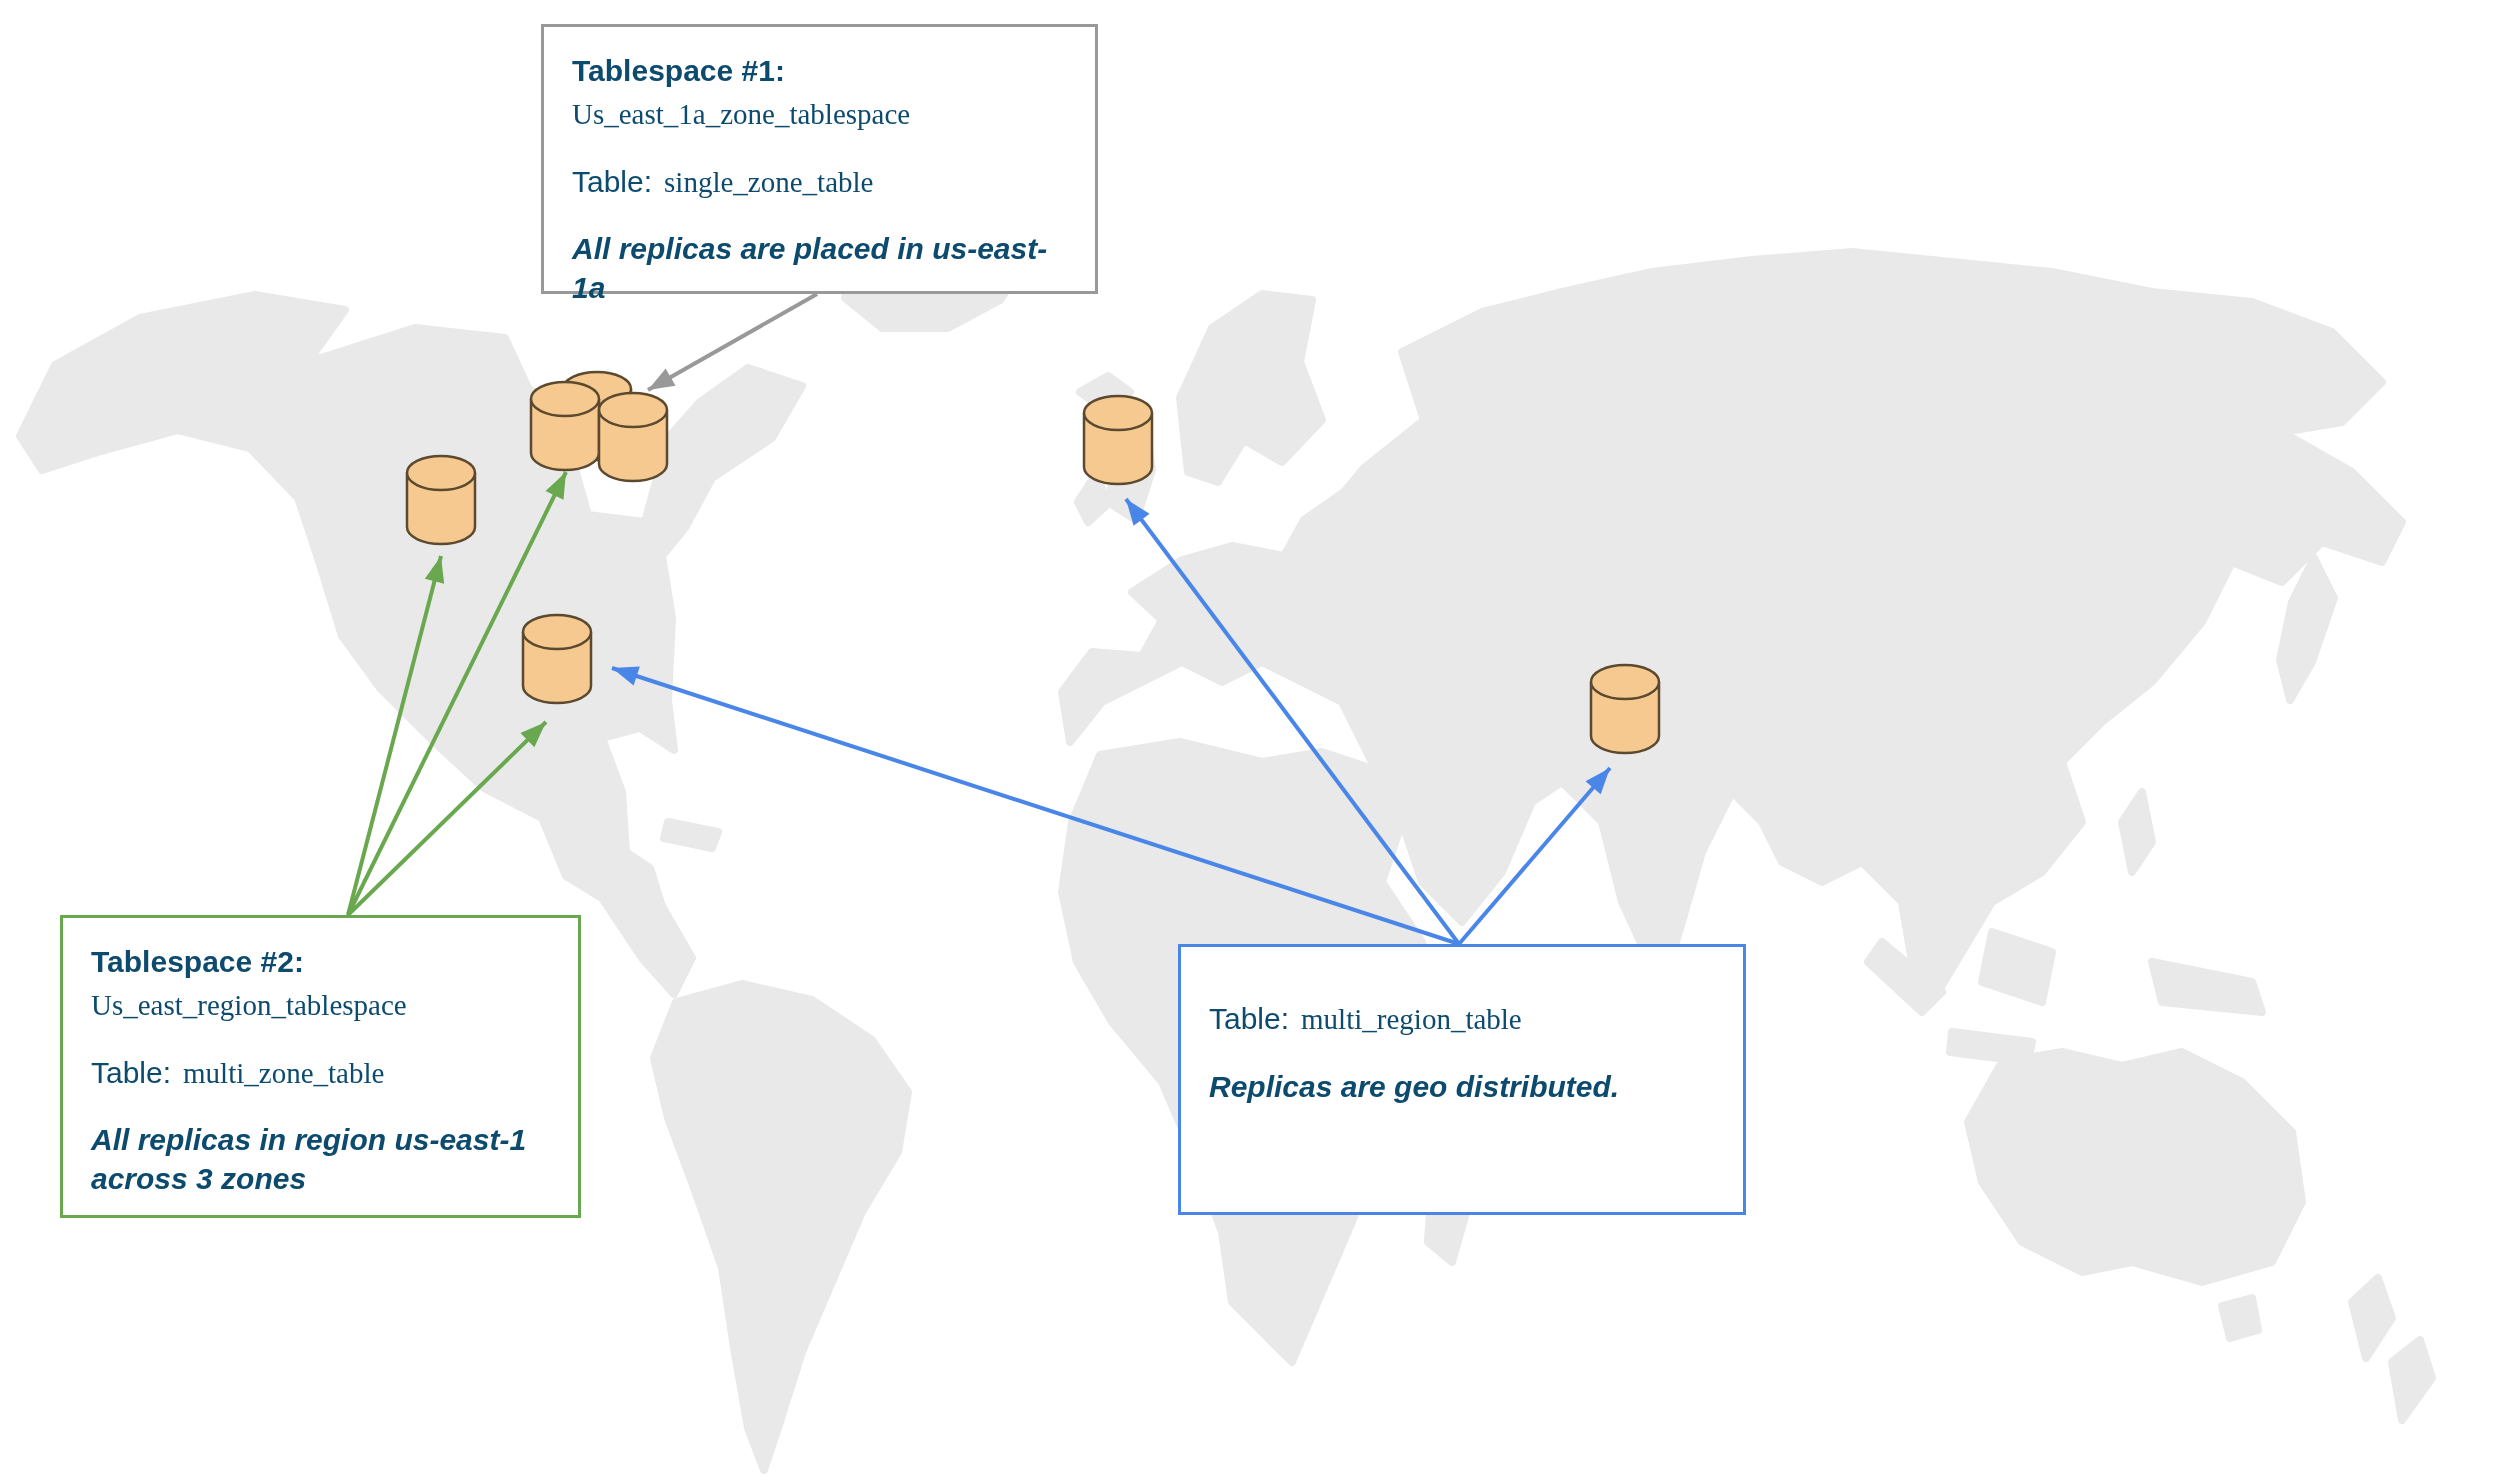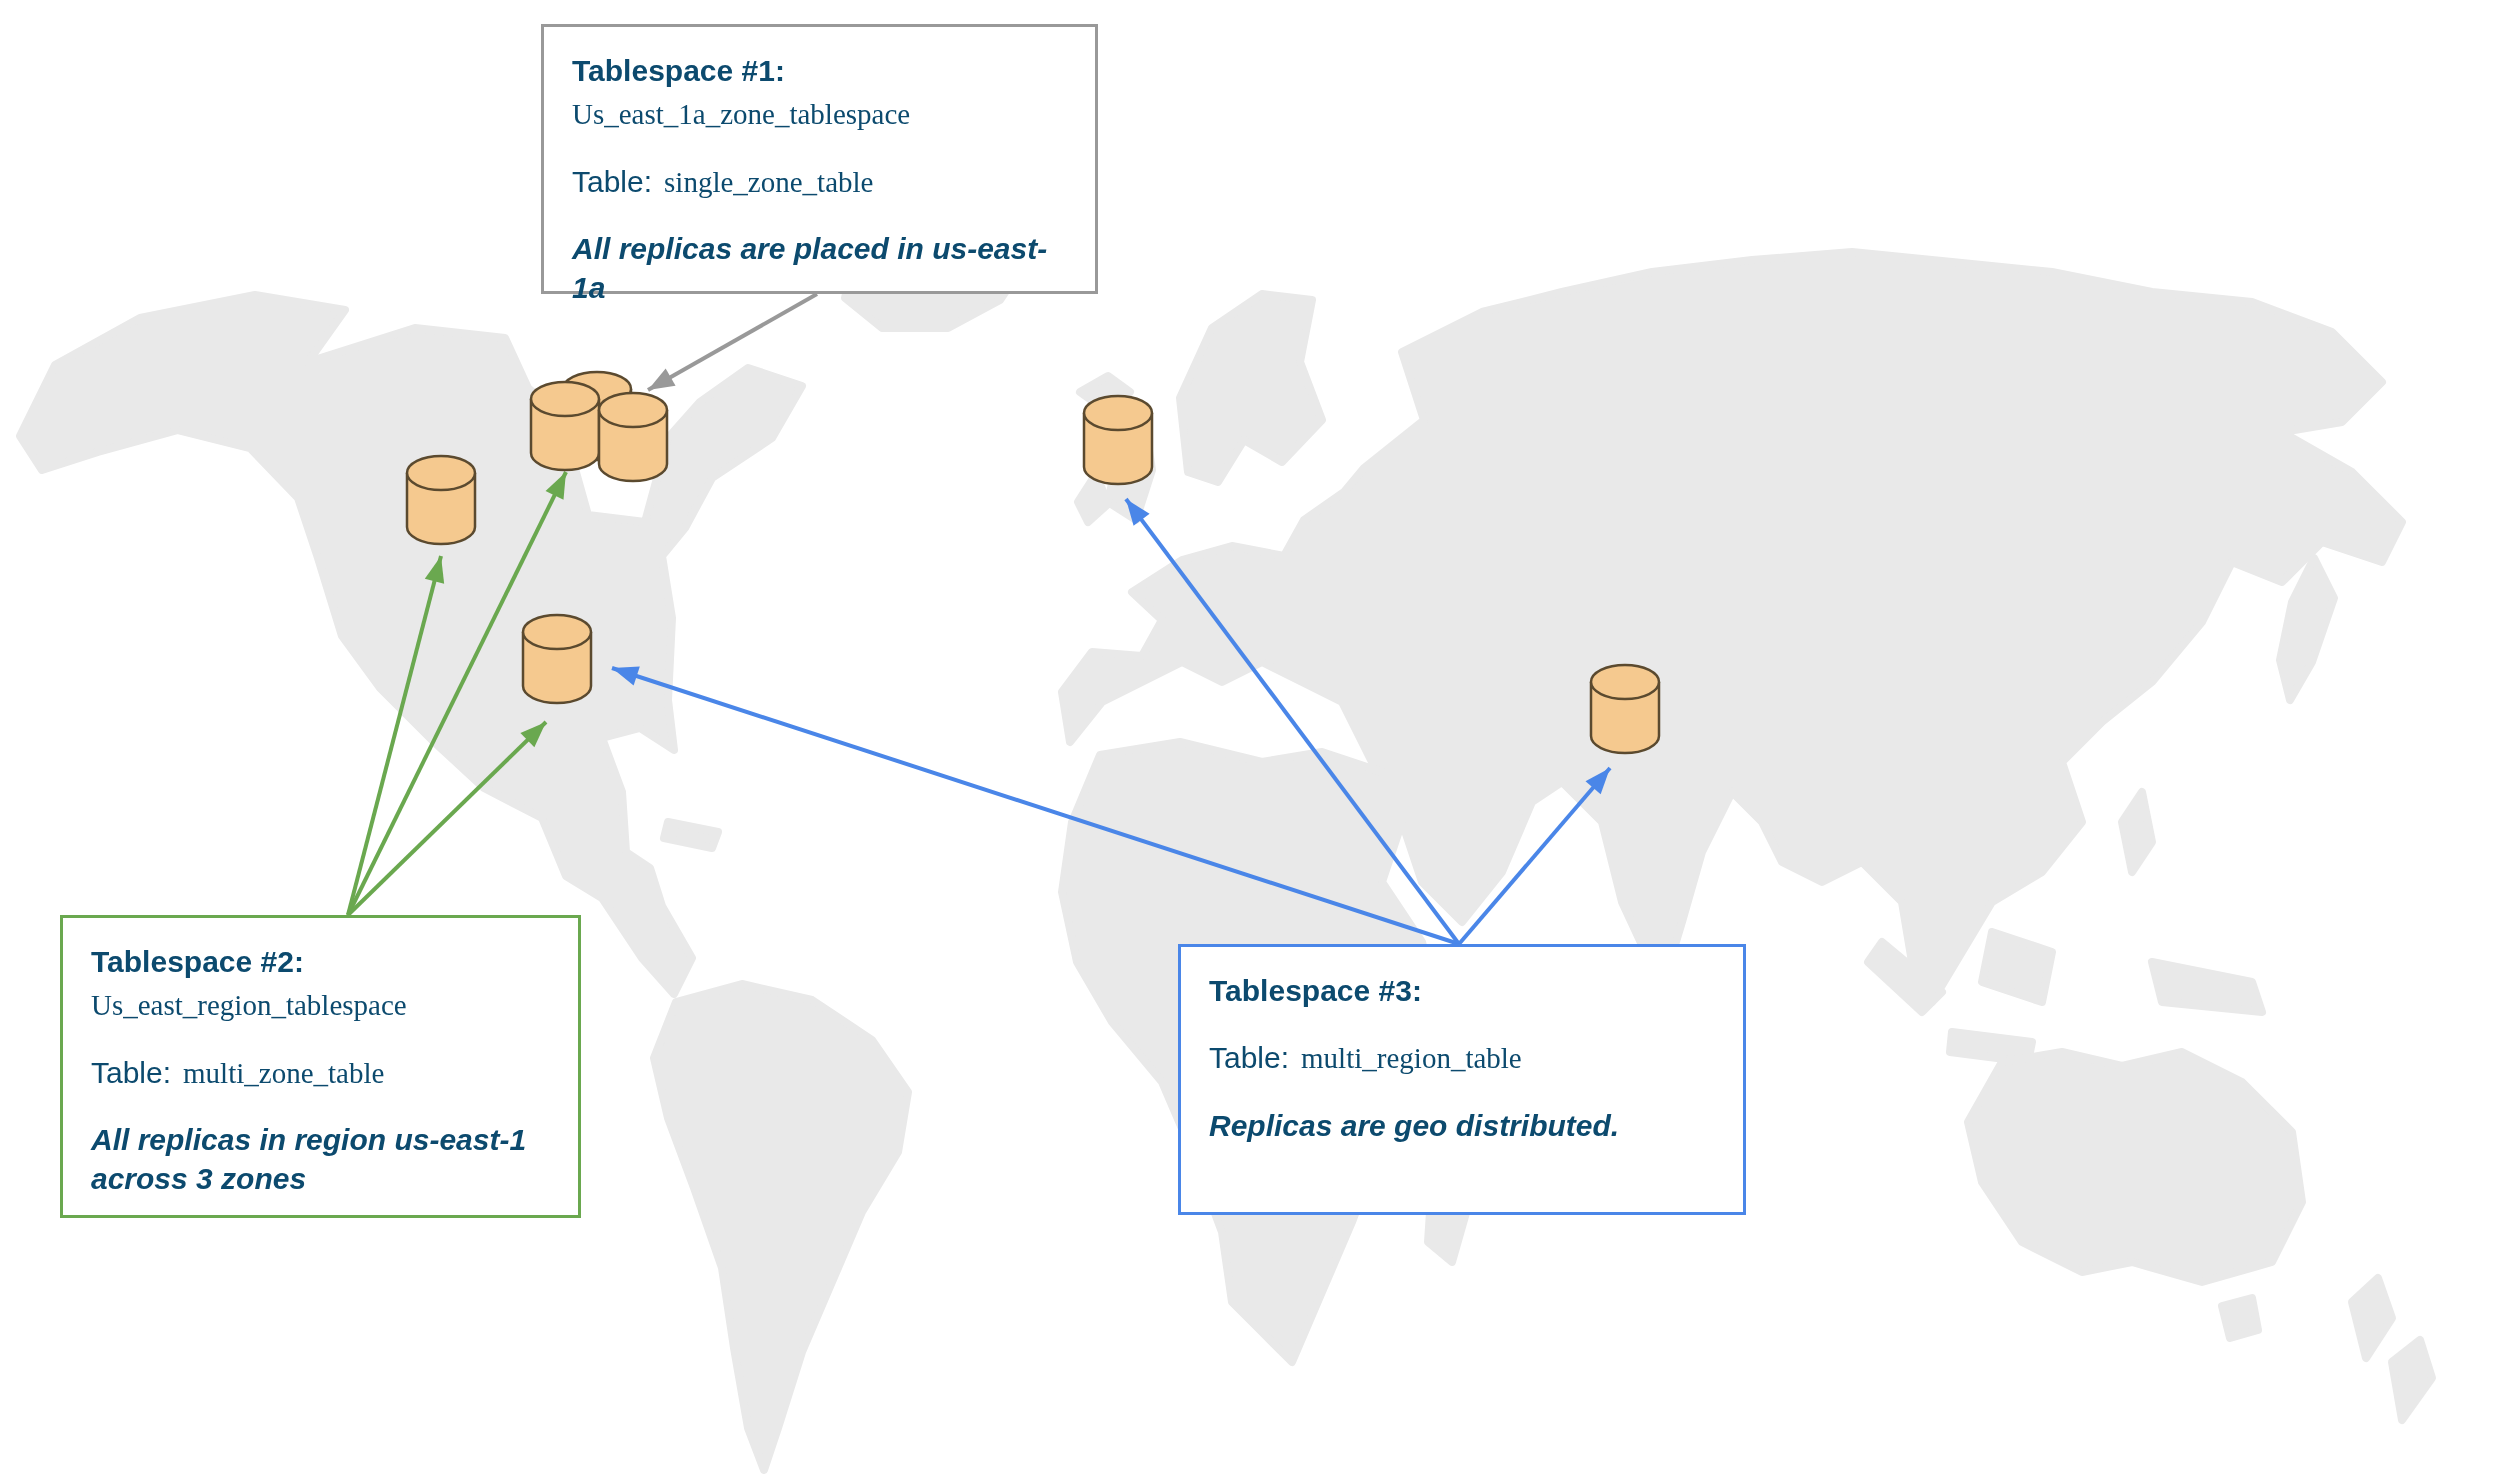--- a/index.html
+++ b/index.html
@@ -102,20 +102,19 @@
   <div class="callout green">
     <div class="hd">Tablespace #2:</div>
     <div class="mono">Us_east_region_tablespace</div>
     <div class="tbl">
       <span class="b">Table:</span><span class="mono">multi_zone_table</span>
     </div>
     <div class="note">All replicas in region us-east-1 across 3 zones</div>
   </div>
 
   <div class="callout blue">
-    <div class="hd">Tablespace #3:</div>
     <div class="tbl">
       <span class="b">Table:</span><span class="mono">multi_region_table</span>
     </div>
     <div class="note">Replicas are geo distributed.</div>
   </div>
 
 </div>
 
 </body></html>

